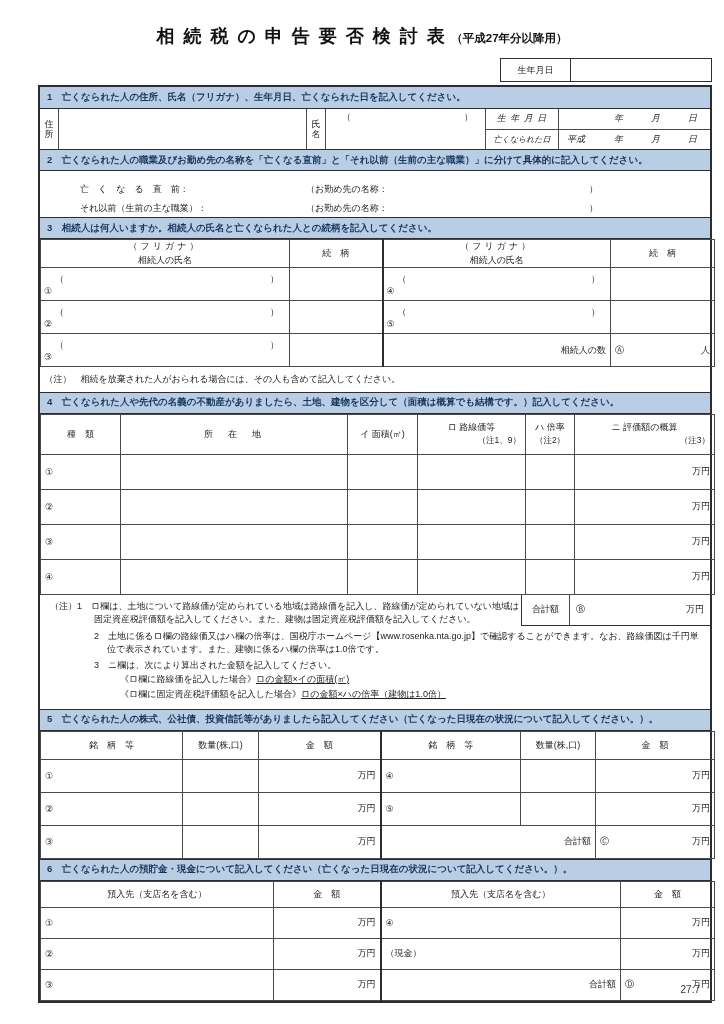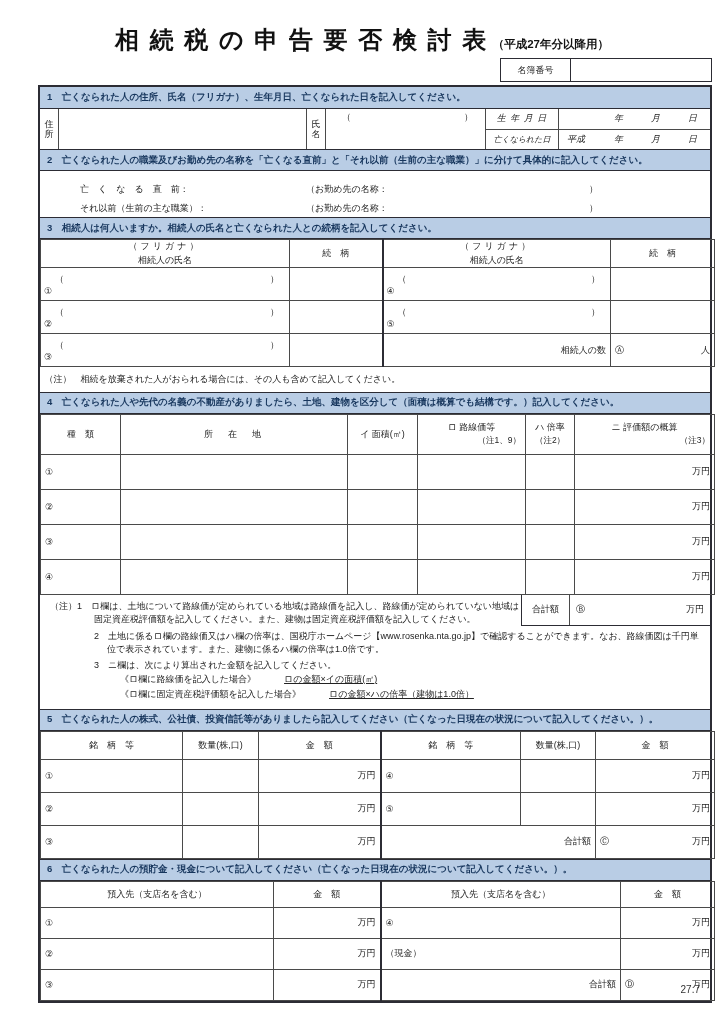--- a/index.html
+++ b/index.html
@@ -3,21 +3,21 @@
 <meta charset="utf-8">
 <style>
   * { box-sizing: border-box; margin: 0; padding: 0; }
   html,body { background:#e8e8e8; }
   .page {
     position: relative; width: 724px; height: 1024px; background:#ffffff;
     font-family: "Liberation Sans", "DejaVu Sans", sans-serif; color:#222;
     margin: 0 auto; overflow: hidden;
   }
   .title-row { position:absolute; top:24px; left:0; width:100%; text-align:center; white-space:nowrap; }
-  .title-main { font-size:24px; font-weight:bold; letter-spacing:2px; color:#111; }
+  .title-main { font-size:18px; font-weight:bold; letter-spacing:2px; color:#111; }
   .title-sub { font-size:11.5px; font-weight:bold; color:#111; }
   .roster-box { position:absolute; top:58px; left:500px; width:212px; height:24px; display:flex; border:1.5px solid #2c2c34; background:#fff; }
   .roster-label { width:70px; border-right:1.5px solid #2c2c34; font-size:9px; display:flex; align-items:center; justify-content:center; }
   .roster-value { flex:1; }
 
   .form { position:absolute; top:85px; left:38px; width:674px; border:2px solid #2c2c34; background:#fff; }
 
   .sec-header {
     height:22px; background:#b9cde5; border-top:1.5px solid #2c2c34; border-bottom:1.5px solid #2c2c34;
     color:#17365d; font-weight:bold; font-size:9.5px; display:flex; align-items:center; padding:0 7px; white-space:nowrap; overflow:hidden;
@@ -70,36 +70,36 @@
   
   .s4-notes { position:relative; min-height:114px; padding:5px 8px 6px 10px; font-size:9px; line-height:1.5; }
   .s4-total-box { position:absolute; top:0; right:0; width:189px; height:31px; display:flex; border-left:1.5px solid #2c2c34; border-bottom:1.5px solid #2c2c34; }
   .s4-total-label { width:48px; border-right:1px solid #4a4a4a; display:flex; align-items:center; justify-content:center; font-size:9px; }
   .s4-total-value { flex:1; display:flex; align-items:center; justify-content:space-between; padding:0 6px; }
   .note { margin:0; }
   .n1 { width:478px; padding-left:44px; text-indent:-44px; }
   .n2 { padding-left:57px; text-indent:-13px; margin-top:3px; }
   .n3 { padding-left:57px; text-indent:-13px; margin-top:2px; }
   .formula { margin-left:70px; margin-top:1px; }
-  .ul { text-decoration:underline;margin-left:28px; }
+  .ul { text-decoration:underline; }
 
   .footer-ver { position:absolute; top:984px; right:24px; font-size:10px; color:#333; }
 </style>
 </head>
 <body>
 
 <div class="page">
 
   <div class="title-row">
     <span class="title-main">相 続 税 の 申 告 要 否 検 討 表</span>
     <span class="title-sub">（平成27年分以降用）</span>
   </div>
 
   <div class="roster-box">
-    <div class="roster-label">名簿番号</div>
+    <div class="roster-label">生年月日</div>
     <div class="roster-value"></div>
   </div>
 
   <div class="form">
 
     <div class="sec-header first">1　亡くなられた人の住所、氏名（フリガナ）、生年月日、亡くなられた日を記入してください。</div>
     <div class="s1-body">
       <div class="vlabel">
           <span>住所</span>
         </div>

